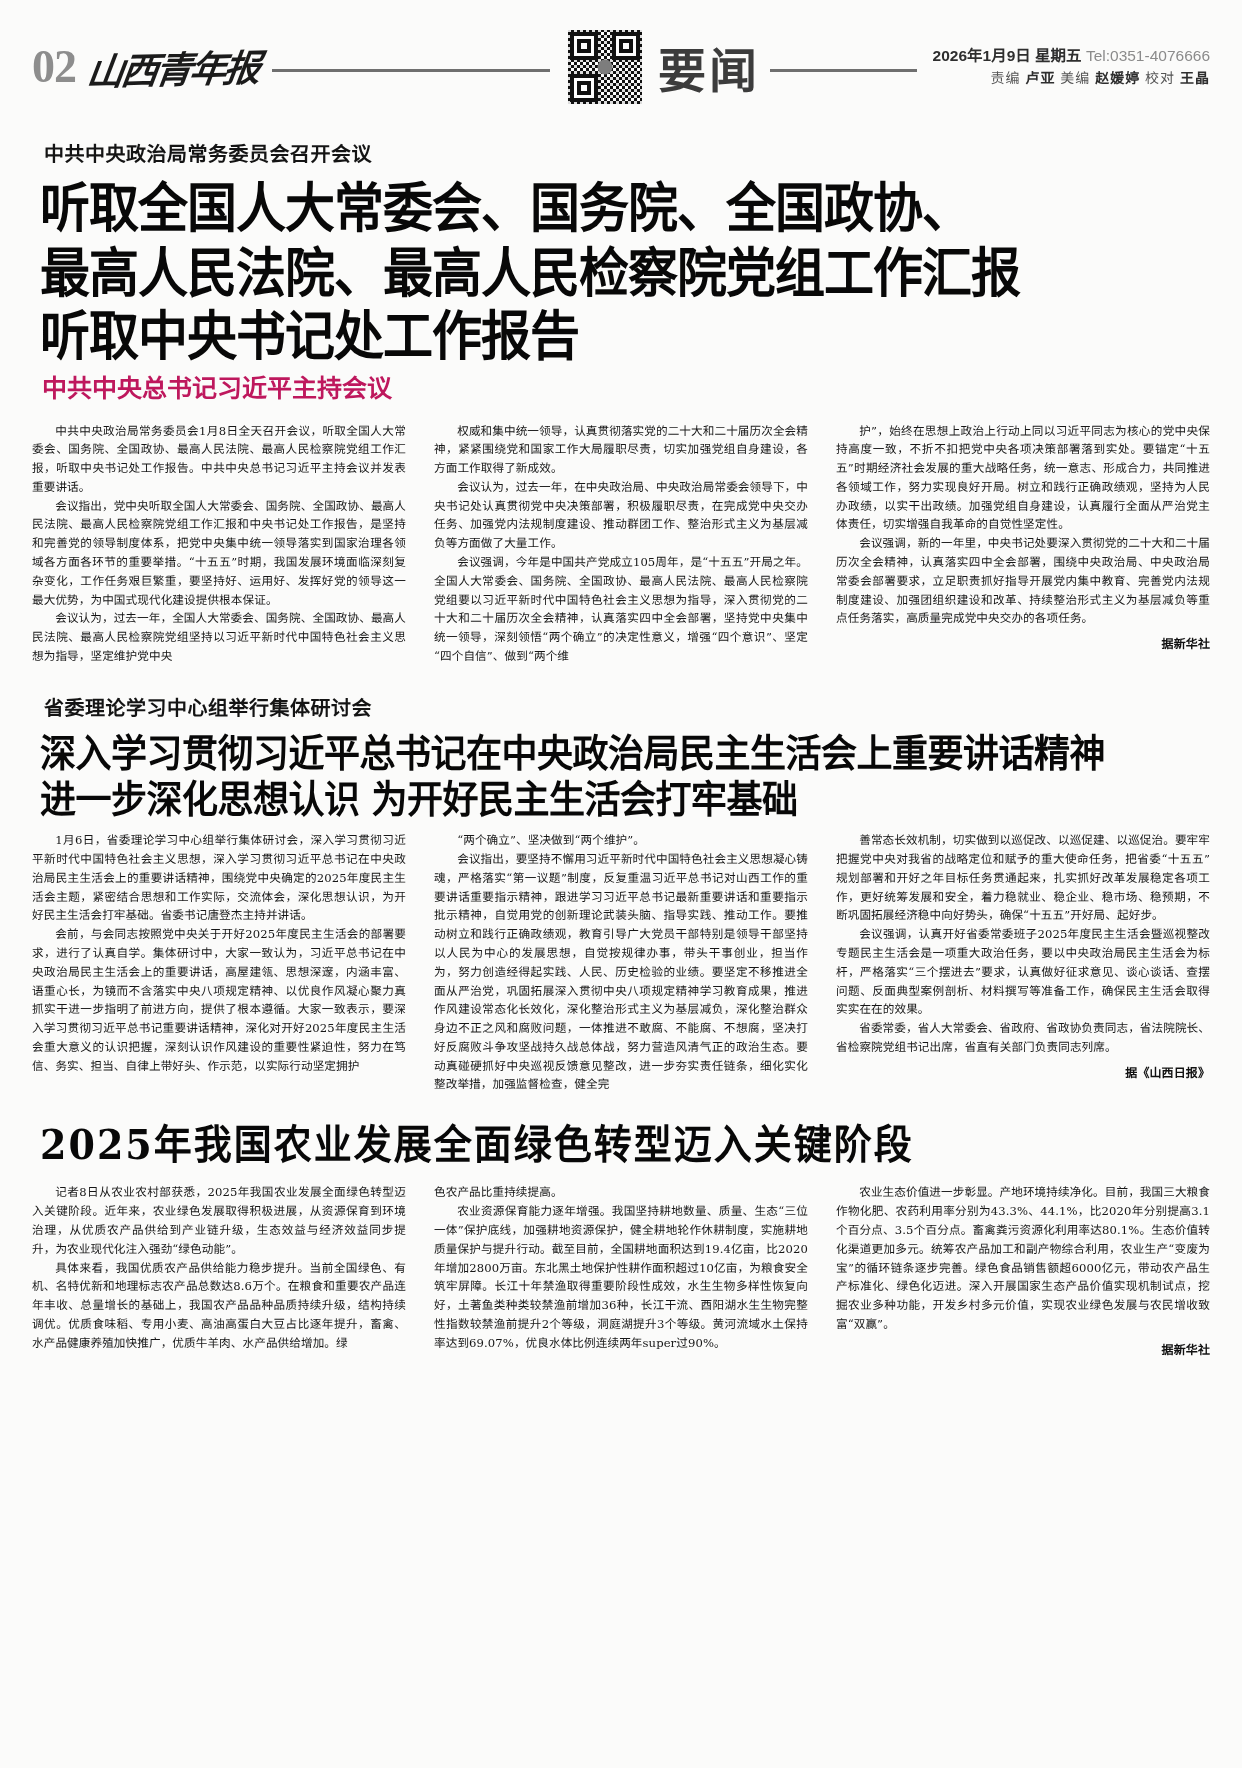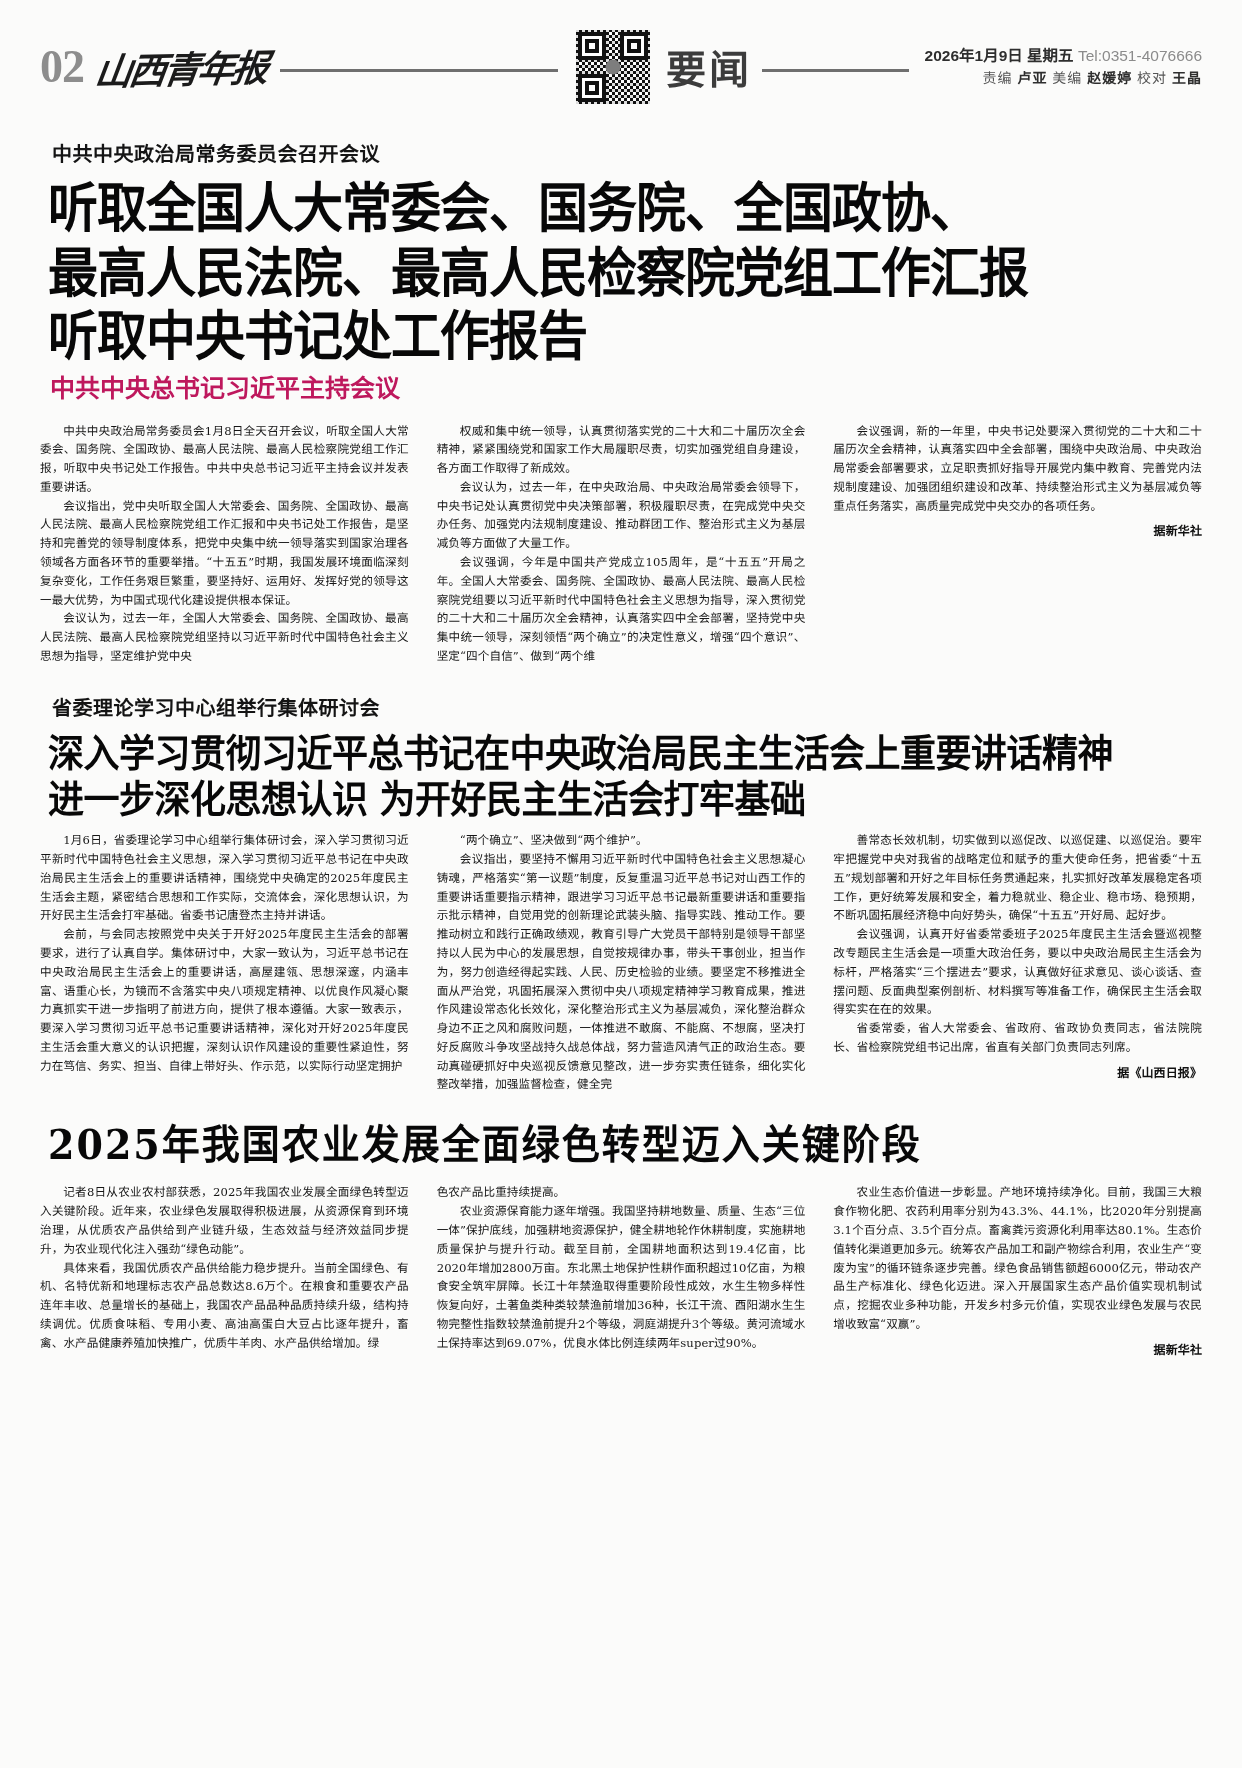--- a/index.html
+++ b/index.html
@@ -1,21 +1,21 @@
 <!DOCTYPE html>
 <html lang="zh-CN"><head>
 <meta charset="utf-8">
 <title>山西青年报 02 要闻</title>
 <style>
   html,body{margin:0;padding:0;background:#8a8a8a;}
   body{font-family:"Liberation Serif","DejaVu Serif",serif;}
   .page{
     width:1242px;height:1768px;background:#fbfbfa;position:relative;
     margin:0 auto;overflow:hidden;box-sizing:border-box;
-    padding:0 40px;
+    padding:0 32px;
   }
 
   
   .masthead{position:relative;height:112px;display:flex;align-items:center;padding-top:22px;box-sizing:border-box;}
   .folio{
     font-family:"Liberation Serif",serif;font-size:46px;font-weight:700;
     color:#8d8d8d;letter-spacing:-1px;line-height:1;margin-right:12px;
   }
   .paper-name{
     font-family:"DejaVu Serif",serif;font-size:37px;font-weight:700;
@@ -39,21 +39,21 @@
   .qr::after{right:2px;top:2px;}
   .qr i{
     position:absolute;left:2px;bottom:2px;width:20px;height:20px;
     border:4px solid #111;background:#fff;box-shadow:inset 0 0 0 3px #fff,inset 0 0 0 7px #111;
   }
   .qr b{
     position:absolute;left:50%;top:50%;transform:translate(-50%,-50%);
     width:15px;height:15px;border-radius:50%;background:#7d7d7d;
   }
   .section-name{
-    font-family:"DejaVu Serif",serif;font-size:40px;font-weight:700;color:#3c3c3c;
+    font-family:"DejaVu Serif",serif;font-size:48px;font-weight:700;color:#3c3c3c;
     letter-spacing:3px;white-space:nowrap;margin-right:10px;
   }
   .rule-right{flex:1 1 auto;height:3px;background:#6f6f6f;margin-top:6px;}
   .pub-meta{
     text-align:right;white-space:nowrap;margin-left:16px;flex:0 0 auto;
     line-height:1.55;
   }
   .pub-date{font-family:"Liberation Sans",sans-serif;font-size:15.5px;color:#2e2e2e;font-weight:600;}
   .pub-date .tel{color:#8b8b8b;font-weight:400;letter-spacing:0px;}
   .pub-staff{font-family:"Liberation Sans",sans-serif;font-size:14px;color:#2e2e2e;font-weight:700;letter-spacing:1px;}
@@ -149,20 +149,21 @@
         <p>中共中央政治局常务委员会1月8日全天召开会议，听取全国人大常委会、国务院、全国政协、最高人民法院、最高人民检察院党组工作汇报，听取中央书记处工作报告。中共中央总书记习近平主持会议并发表重要讲话。</p>
         <p>会议指出，党中央听取全国人大常委会、国务院、全国政协、最高人民法院、最高人民检察院党组工作汇报和中央书记处工作报告，是坚持和完善党的领导制度体系，把党中央集中统一领导落实到国家治理各领域各方面各环节的重要举措。“十五五”时期，我国发展环境面临深刻复杂变化，工作任务艰巨繁重，要坚持好、运用好、发挥好党的领导这一最大优势，为中国式现代化建设提供根本保证。</p>
         <p>会议认为，过去一年，全国人大常委会、国务院、全国政协、最高人民法院、最高人民检察院党组坚持以习近平新时代中国特色社会主义思想为指导，坚定维护党中央</p>
       </div>
       <div class="col">
         <p>权威和集中统一领导，认真贯彻落实党的二十大和二十届历次全会精神，紧紧围绕党和国家工作大局履职尽责，切实加强党组自身建设，各方面工作取得了新成效。</p>
         <p>会议认为，过去一年，在中央政治局、中央政治局常委会领导下，中央书记处认真贯彻党中央决策部署，积极履职尽责，在完成党中央交办任务、加强党内法规制度建设、推动群团工作、整治形式主义为基层减负等方面做了大量工作。</p>
         <p>会议强调，今年是中国共产党成立105周年，是“十五五”开局之年。全国人大常委会、国务院、全国政协、最高人民法院、最高人民检察院党组要以习近平新时代中国特色社会主义思想为指导，深入贯彻党的二十大和二十届历次全会精神，认真落实四中全会部署，坚持党中央集中统一领导，深刻领悟“两个确立”的决定性意义，增强“四个意识”、坚定“四个自信”、做到“两个维</p>
       </div>
       <div class="col">
+        <p>护”，始终在思想上政治上行动上同以习近平同志为核心的党中央保持高度一致，不折不扣把党中央各项决策部署落到实处。要锚定“十五五”时期经济社会发展的重大战略任务，统一意志、形成合力，共同推进各领域工作，努力实现良好开局。树立和践行正确政绩观，坚持为人民办政绩，以实干出政绩。加强党组自身建设，认真履行全面从严治党主体责任，切实增强自我革命的自觉性坚定性。</p>
         <p>会议强调，新的一年里，中央书记处要深入贯彻党的二十大和二十届历次全会精神，认真落实四中全会部署，围绕中央政治局、中央政治局常委会部署要求，立足职责抓好指导开展党内集中教育、完善党内法规制度建设、加强团组织建设和改革、持续整治形式主义为基层减负等重点任务落实，高质量完成党中央交办的各项任务。</p>
         <div class="source">据新华社</div>
       </div>
     </div>
   </div>
 
   <div class="article a2">
     <div class="kicker">省委理论学习中心组举行集体研讨会</div>
     <h1 class="headline second">
       <span class="line">深入学习贯彻习近平总书记在中央政治局民主生活会上重要讲话精神</span>

